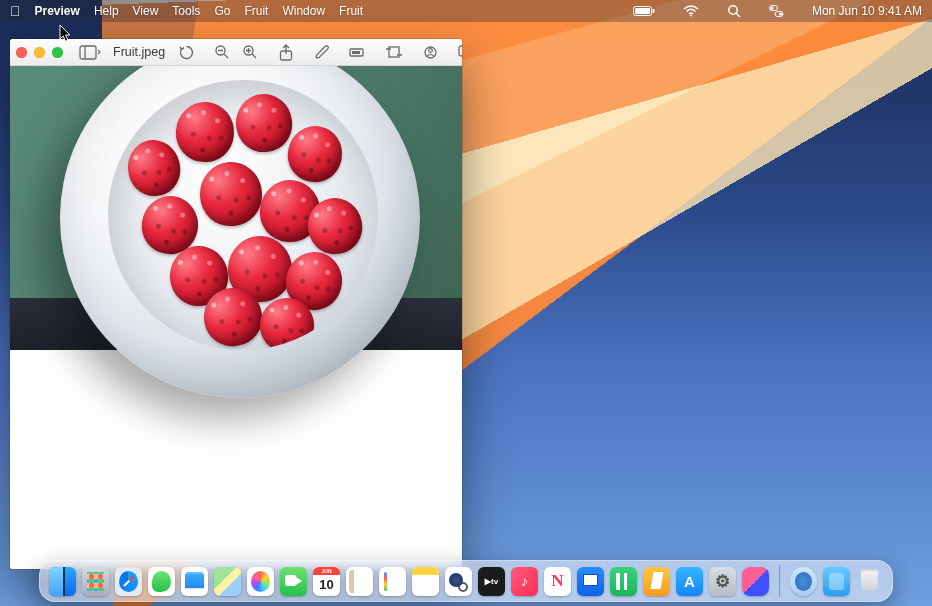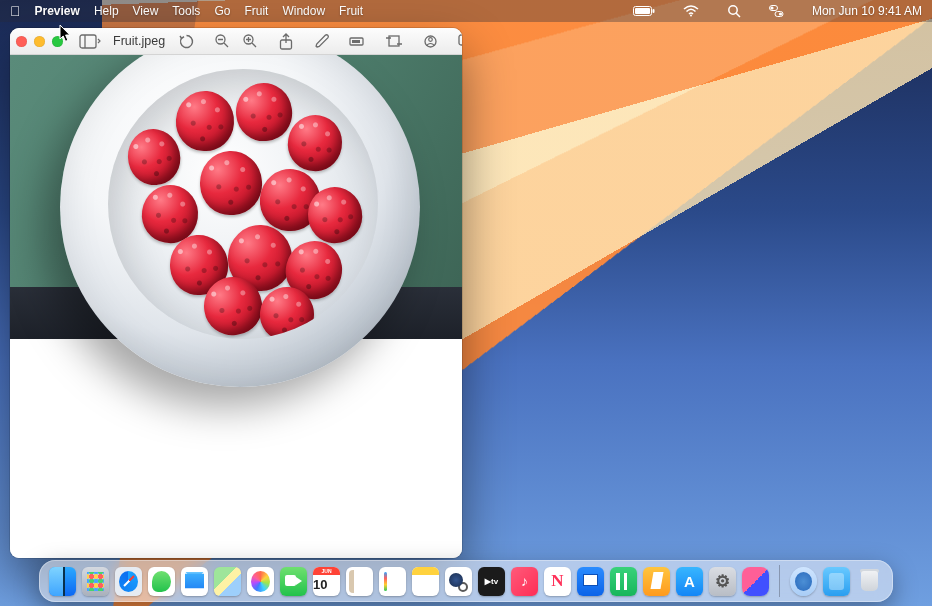--- a/index.html
+++ b/index.html
@@ -53,24 +53,24 @@
 }
 .menubar .left, .menubar .right { display: flex; align-items: center; gap: 14px; }
 .menubar .right { gap: 28px; }
 .menubar .item { cursor: default; white-space: nowrap; }
 .menubar .item.bold { font-weight: 600; }
 .apple-logo { font-size: 14px; line-height: 1; }
 .status-icon svg, .status-icon { display: block; }
 
 
 .window {
-  position: absolute; left: 10px; top: 28px;
+  position: absolute; left: 10px; top: 39px;
   width: 452px; height: 530px;
   background: #e5e5e5;
-  border-radius: 9px;
+  border-radius: 3px;
   box-shadow: 0 22px 50px rgba(0,0,0,.45), 0 0 0 1px rgba(0,0,0,.12);
   overflow: hidden;
   display: flex; flex-direction: column;
 }
 .titlebar {
   height: 27px; flex: 0 0 27px;
   background: linear-gradient(#fdfdfd,#ececec);
   border-bottom: 1px solid #d4d4d4;
   display: flex; align-items: center;
   padding: 0 6px; gap: 8px;
@@ -153,21 +153,21 @@
   border-radius: 16px;
   background: rgba(240,242,248,.55);
   box-shadow: 0 8px 24px rgba(0,0,0,.35), inset 0 0 0 1px rgba(255,255,255,.35);
   backdrop-filter: blur(8px);
 }
 .dock .sep {
   width: 1px; height: 32px; background: rgba(0,0,0,.25); margin: 0 4px;
 }
 .app {
   width: 27px; height: 29px; border-radius: 6px;
-  display: flex; align-items: flex-start; justify-content: center;
+  display: flex; align-items: center; justify-content: center;
   font-size: 13px; color: #fff; font-weight: 700;
   box-shadow: 0 1px 2px rgba(0,0,0,.25);
   position: relative;
 }
 
 .finder{background:linear-gradient(#2aa9ff,#0b67f3)}
 .finder::before{content:"";position:absolute;left:0;top:0;bottom:0;width:50%;background:linear-gradient(#7fd3ff,#3ea5ff);border-radius:6px 0 0 6px}
 .finder::after{content:"";position:absolute;left:50%;top:0;width:2px;height:100%;background:#08304d}
 .launchpad{background:linear-gradient(#d5d9e0,#a9b0bb)}
 .launchpad::after{content:"";position:absolute;inset:5px;background:

